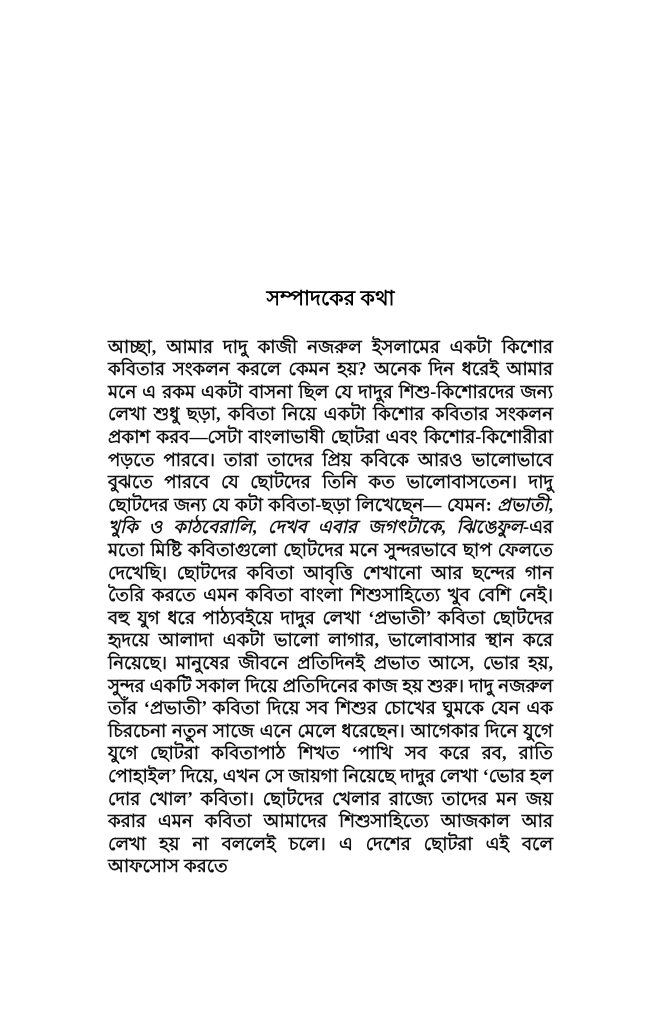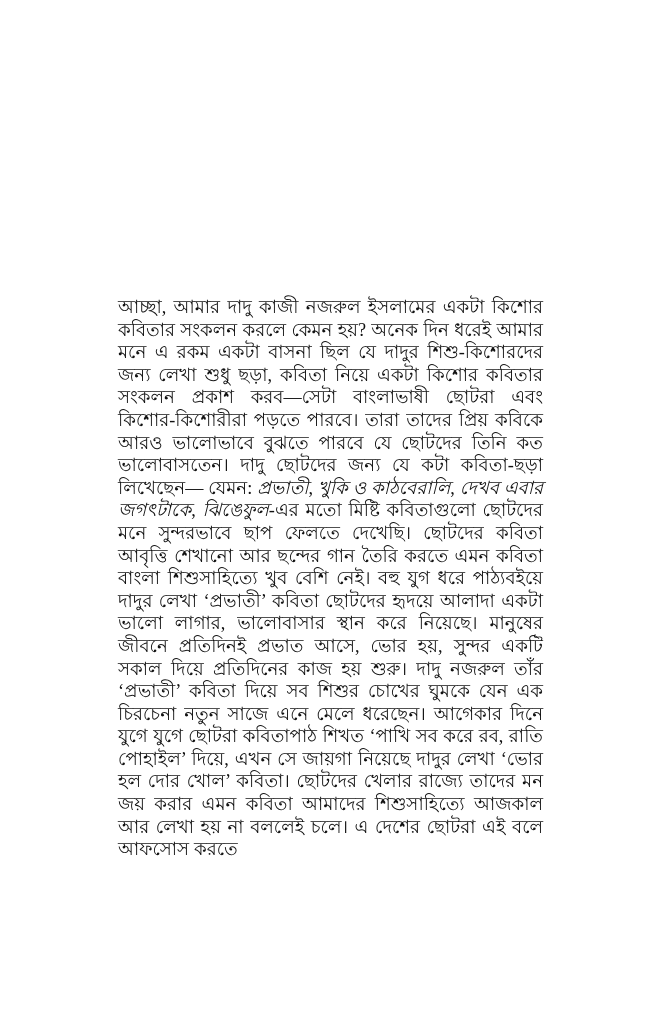--- a/index.html
+++ b/index.html
@@ -36,28 +36,29 @@
     margin: 0 0 24px 0;
     text-align: center;
     font-weight: bold;
     font-size: 20.5px;
     line-height: 1.25;
     letter-spacing: 0.2px;
     color: #000000;
   }
 
   .body-text {
-    margin: 10px;
+    margin: 0;
     text-align: justify;
     text-justify: inter-word;
     font-size: 18.2px;
     line-height: 22.6px;
     color: #111111;
     word-spacing: 0.3px;
     hyphens: none;
+    font-weight: bold;
   }
 
   .body-text .ttl {
     font-style: italic;
   }
 
   .footer {
     position: absolute;
     left: 108px;
     top: 938px;
@@ -73,20 +74,21 @@
     padding: 0 3px;
   }
 </style>
 </head>
 <body>
 
 <div class="page">
 
   <div class="content">
 
+    <h1 class="section-title">সম্পাদকের কথা</h1>
 
     <p class="body-text">
       <span>আচ্ছা, আমার দাদু কাজী নজরুল ইসলামের একটা কিশোর কবিতার সংকলন করলে কেমন হয়? অনেক দিন ধরেই আমার মনে এ রকম একটা বাসনা ছিল যে দাদুর শিশু-কিশোরদের জন্য লেখা শুধু ছড়া, কবিতা নিয়ে একটা কিশোর কবিতার সংকলন প্রকাশ করব—সেটা বাংলাভাষী ছোটরা এবং কিশোর-কিশোরীরা পড়তে পারবে। তারা তাদের প্রিয় কবিকে আরও ভালোভাবে বুঝতে পারবে যে ছোটদের তিনি কত ভালোবাসতেন। দাদু ছোটদের জন্য যে কটা কবিতা-ছড়া লিখেছেন— যেমন: </span><span class="ttl">প্রভাতী</span><span>, </span><span class="ttl">খুকি ও কাঠবেরালি</span><span>, </span><span class="ttl">দেখব এবার জগৎটাকে</span><span>, </span><span class="ttl">ঝিঙেফুল</span><span>-এর মতো মিষ্টি কবিতাগুলো ছোটদের মনে সুন্দরভাবে ছাপ ফেলতে দেখেছি। ছোটদের কবিতা আবৃত্তি শেখানো আর ছন্দের গান তৈরি করতে এমন কবিতা বাংলা শিশুসাহিত্যে খুব বেশি নেই। বহু যুগ ধরে পাঠ্যবইয়ে দাদুর লেখা ‘প্রভাতী’ কবিতা ছোটদের হৃদয়ে আলাদা একটা ভালো লাগার, ভালোবাসার স্থান করে নিয়েছে। মানুষের জীবনে প্রতিদিনই প্রভাত আসে, ভোর হয়, সুন্দর একটি সকাল দিয়ে প্রতিদিনের কাজ হয় শুরু। দাদু নজরুল তাঁর ‘প্রভাতী’ কবিতা দিয়ে সব শিশুর চোখের ঘুমকে যেন এক চিরচেনা নতুন সাজে এনে মেলে ধরেছেন। আগেকার দিনে যুগে যুগে ছোটরা কবিতাপাঠ শিখত ‘পাখি সব করে রব, রাতি পোহাইল’ দিয়ে, এখন সে জায়গা নিয়েছে দাদুর লেখা ‘ভোর হল দোর খোল’ কবিতা। ছোটদের খেলার রাজ্যে তাদের মন জয় করার এমন কবিতা আমাদের শিশুসাহিত্যে আজকাল আর লেখা হয় না বললেই চলে। এ দেশের ছোটরা এই বলে আফসোস করতে</span>
     </p>
 
   </div>
 
 
 </div>
 

